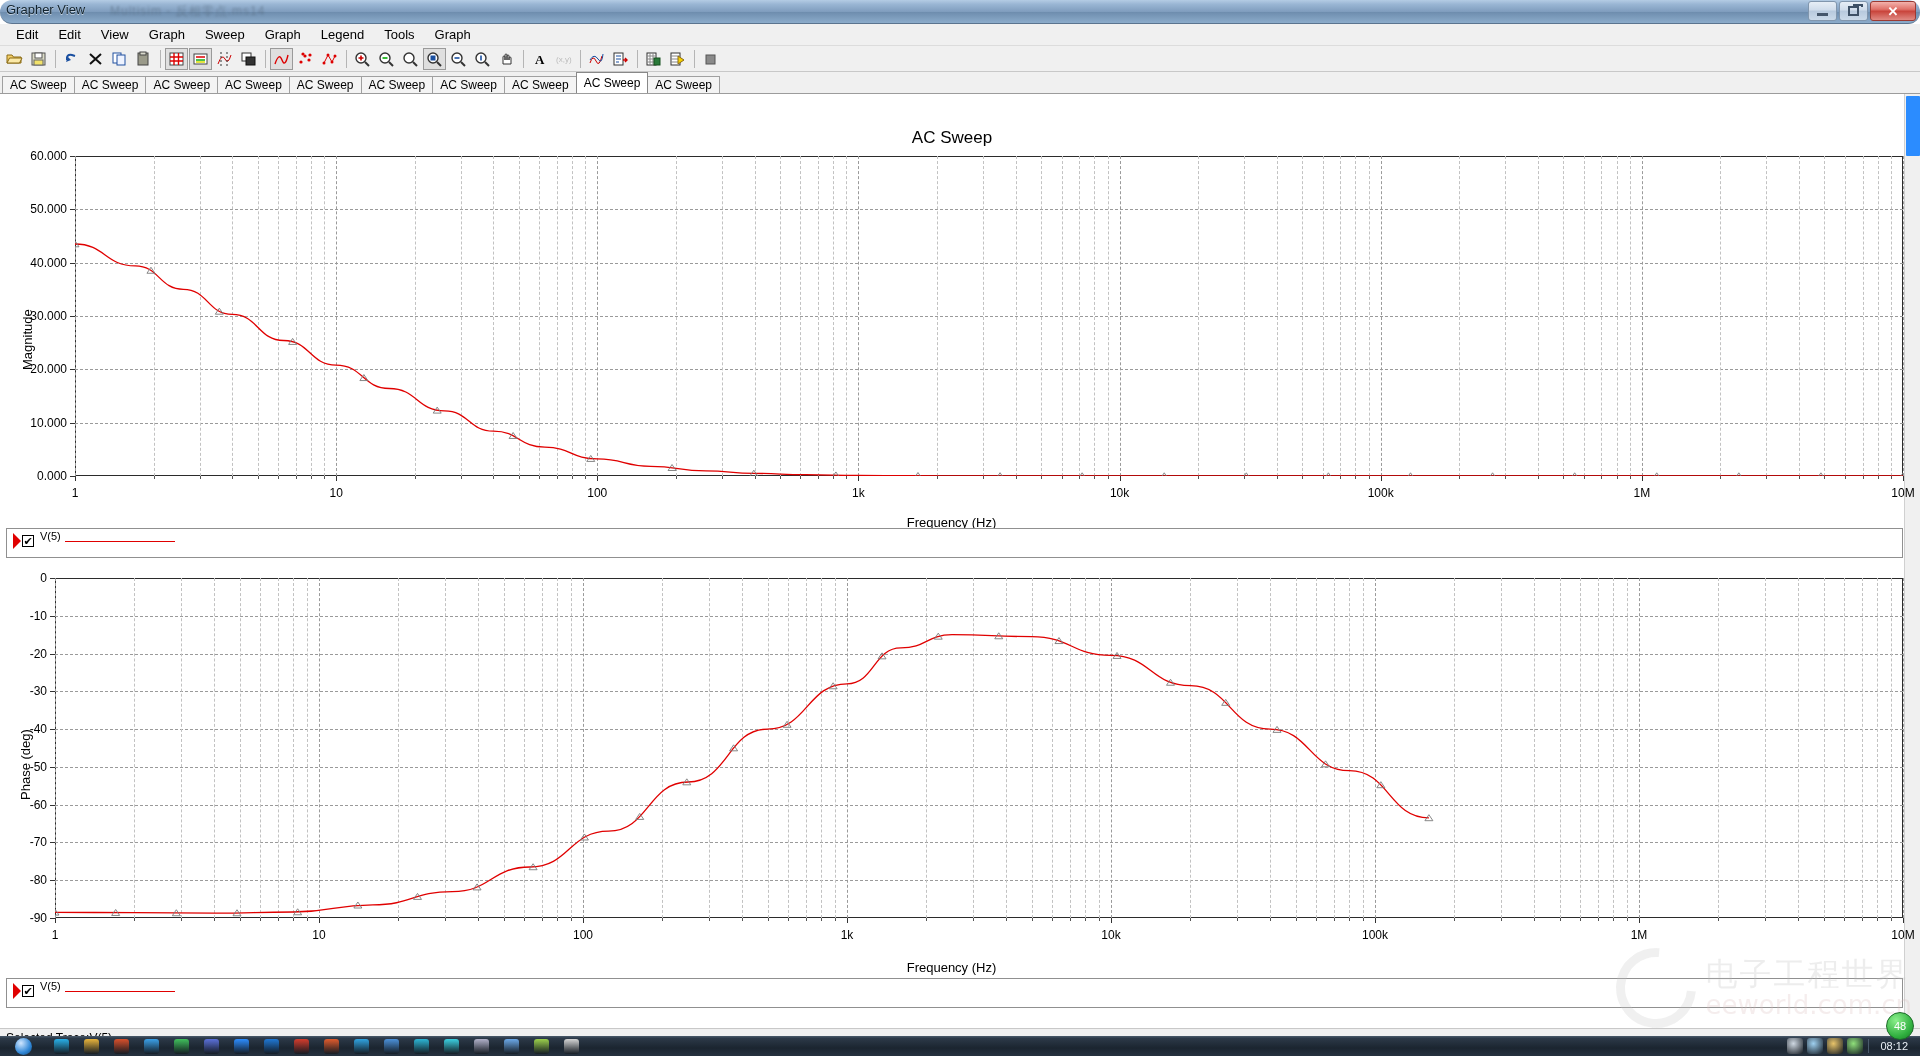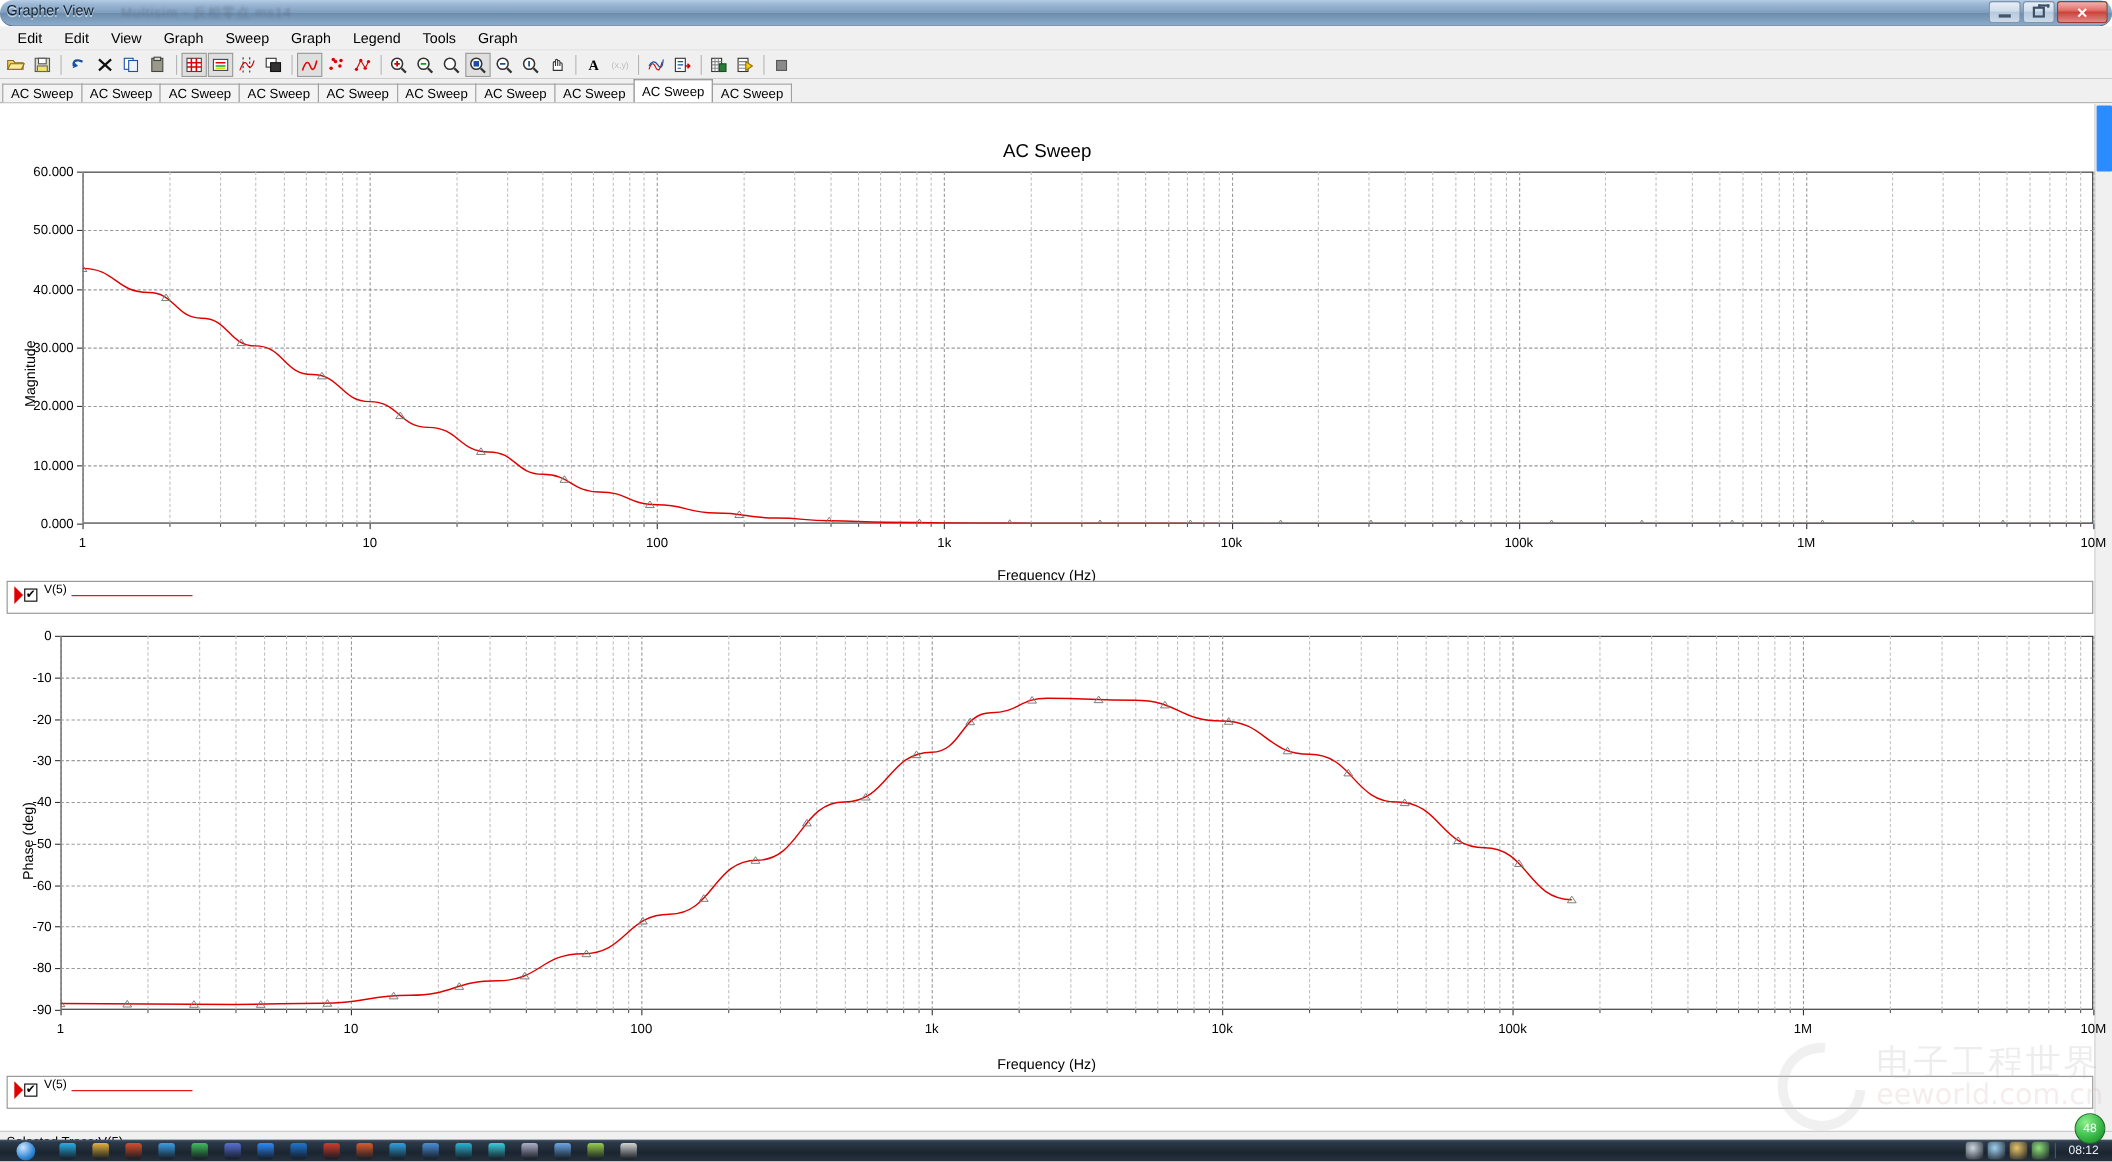--- a/index.html
+++ b/index.html
@@ -153,21 +153,21 @@
   .tstart .orb{width:17px;height:17px;border-radius:50%;background:radial-gradient(circle at 35% 30%,#cfe6ff,#2f86d6 60%,#14466f);}
   .tico{width:28px;height:19px;margin:0 1px;display:flex;align-items:center;justify-content:center;}
   .tico .sq{width:15px;height:15px;border-radius:3px;}
   .tray{margin-left:auto;display:flex;align-items:center;height:20px;padding-right:4px;}
   .trayclock{font-size:11px;color:#e8eef5;padding:0 8px;}
   .traysep{width:1px;height:14px;background:#4a5a6b;margin:0 3px;}
   .trayico{width:16px;height:16px;margin:0 2px;}
 
   
   .watermark{
-    position:absolute;right:8px;bottom:28px;display:flex;
+    position:absolute;right:8px;bottom:28px;display:flex;align-items:center;
     opacity:.26;pointer-events:none;
   }
   .wm-c{
     width:62px;height:62px;border-radius:50%;
     border:9px solid #c9c9c9;border-right-color:transparent;margin-right:10px;
     transform:rotate(-40deg);
   }
   .wm-txt{font-family:"DejaVu Sans", sans-serif;}
   .wm-cn{font-size:32px;color:#bdbdbd;letter-spacing:2px;line-height:34px;}
   .wm-en{font-size:26px;color:#d9bcbc;line-height:28px;}

